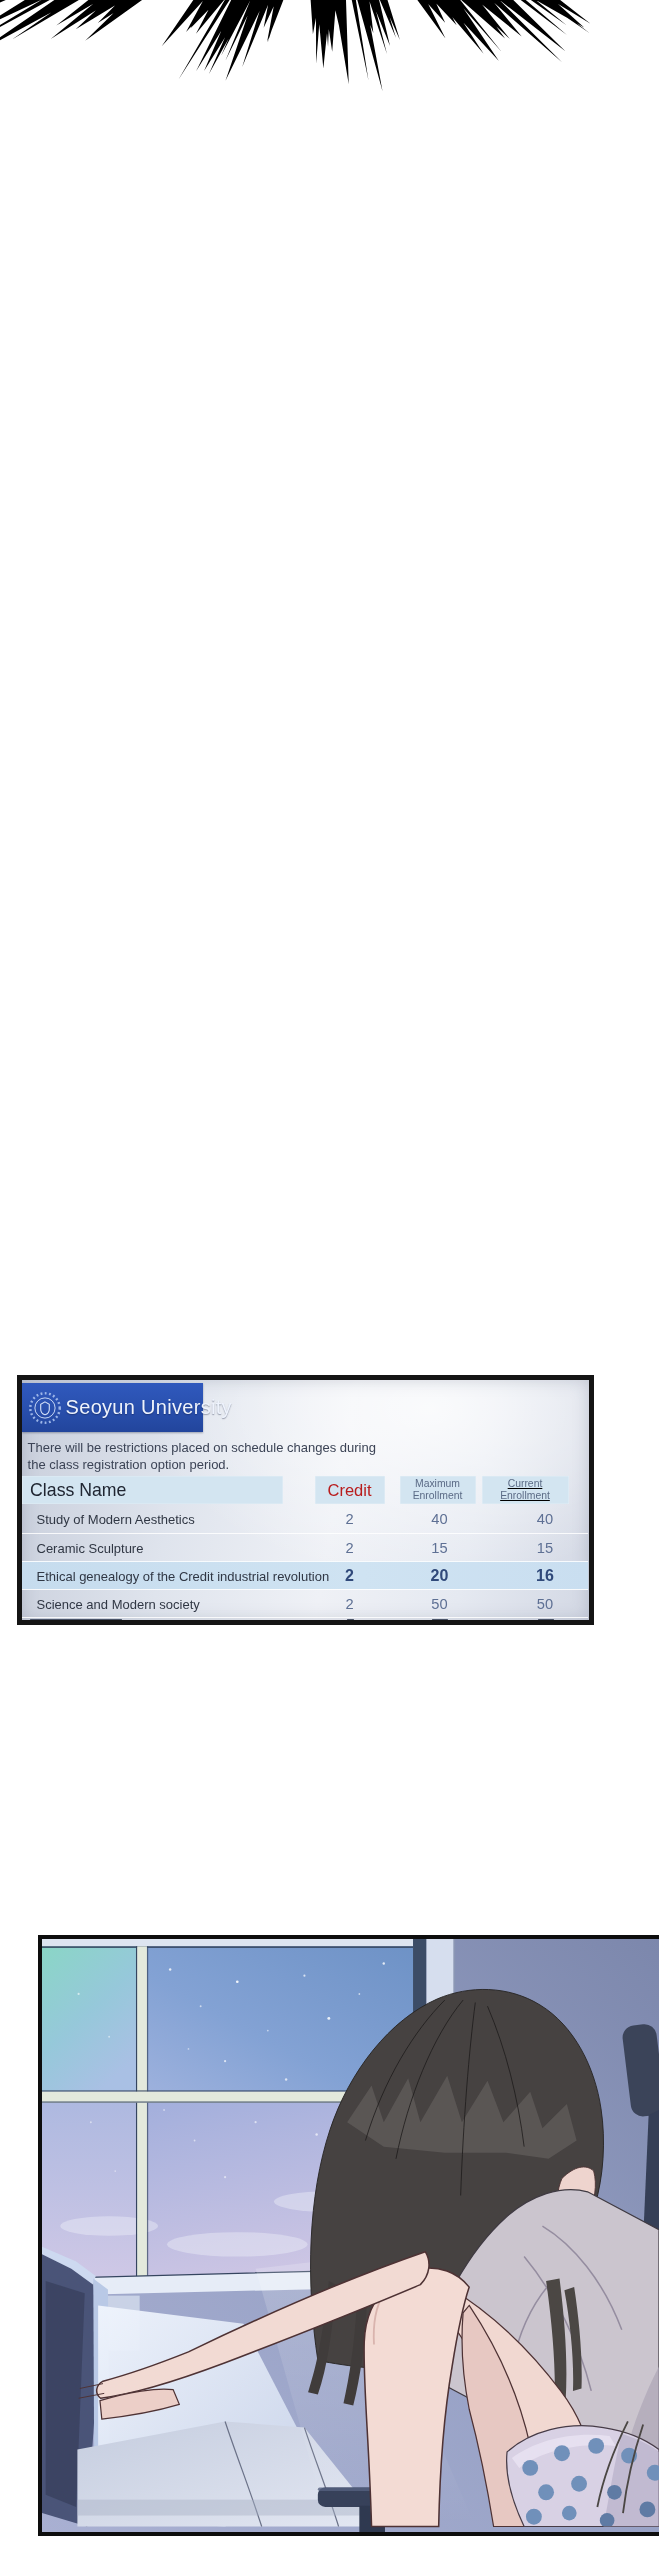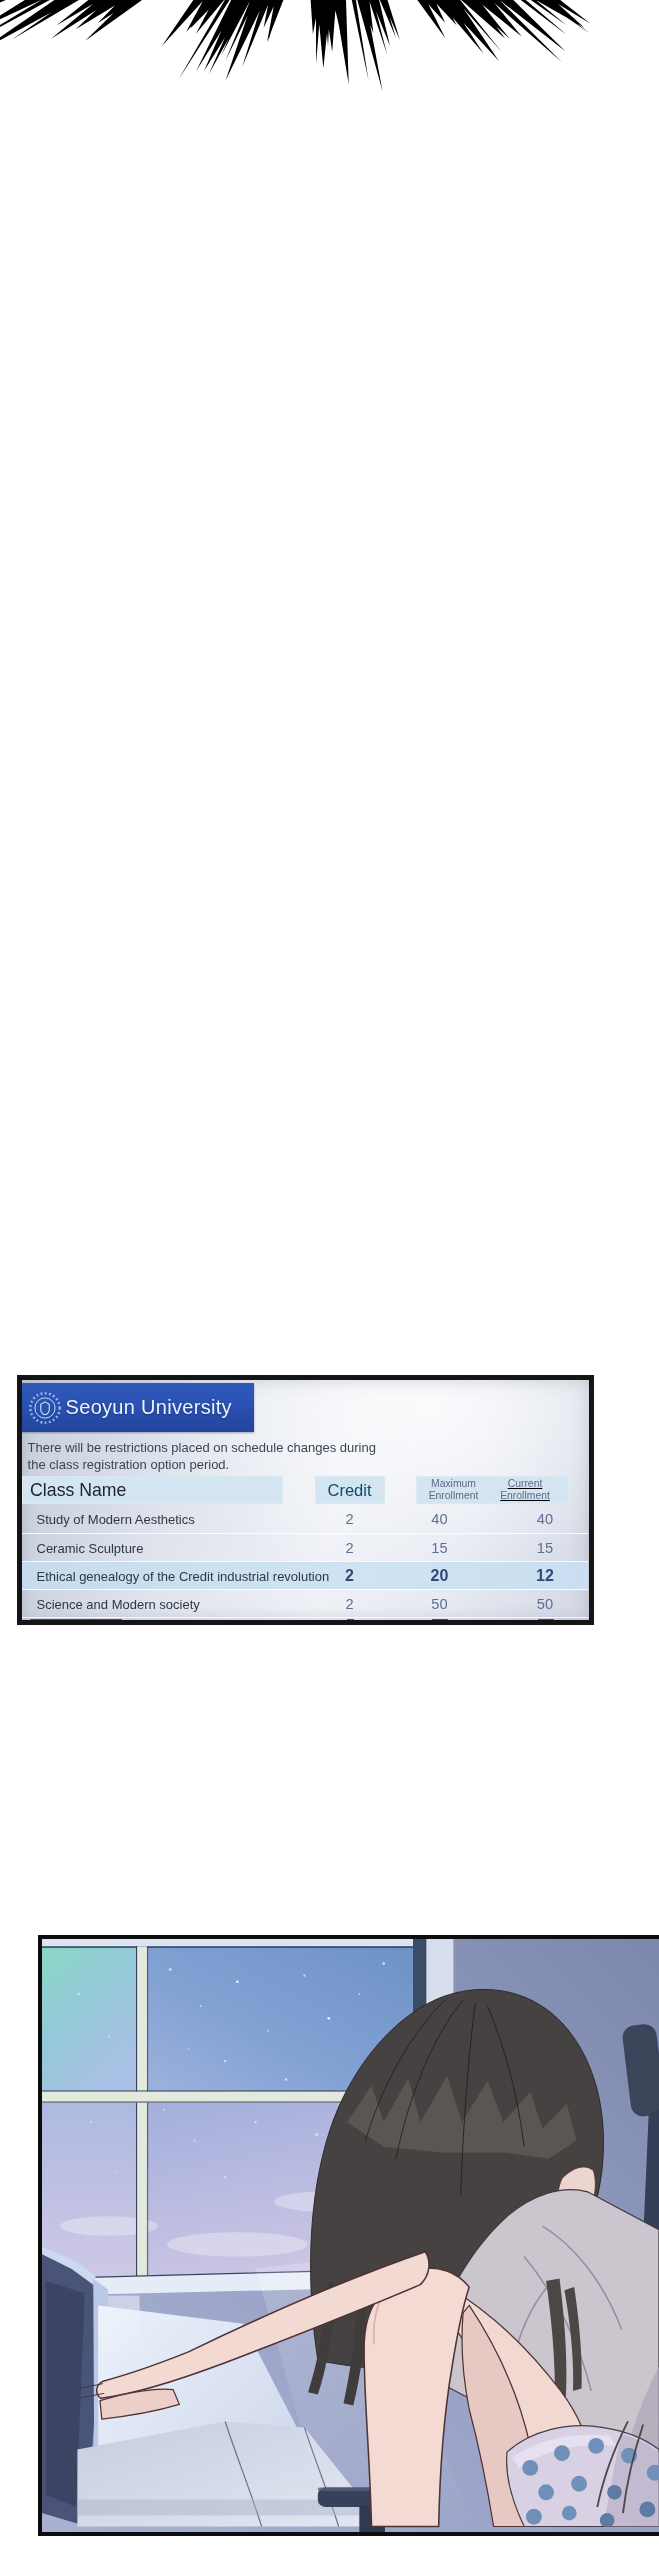--- a/index.html
+++ b/index.html
@@ -10,37 +10,37 @@
   .burst{position:absolute;left:0;top:0;width:659px;height:147px;display:block;}
 
   
   .reg-panel{position:absolute;left:16.5px;top:1375px;width:577px;height:250px;box-sizing:border-box;
              border:5.5px solid #141414;
              background:
                radial-gradient(90% 130% at 72% 12%, rgba(255,255,255,.78), rgba(255,255,255,0) 55%),
                linear-gradient(100deg,#c9cfdc 0%,#dfe4ed 28%,#eff1f6 55%,#e5e9f1 78%,#d3d8e4 100%);
              box-shadow:inset 0 0 16px rgba(90,100,125,.25);}
   .reg-inner{position:relative;width:100%;height:100%;overflow:hidden;}
-  .uni-header{position:absolute;left:0.6px;top:3.1px;width:232px;height:49px;
+  .uni-header{position:absolute;left:0.6px;top:3.1px;width:181px;height:49px;
               background:linear-gradient(180deg,#3059bd 0%,#2a51b0 45%,#22459c 100%);
               display:flex;align-items:center;box-shadow:0 0.6px 1.8px rgba(20,30,60,.35);}
   .uni-emblem{width:38px;height:38px;margin-left:4.3px;flex:0 0 auto;}
   .uni-title{color:#eef3fd;font-size:20px;letter-spacing:0.3px;margin-left:1.2px;
              text-shadow:0 0.6px 1.2px rgba(10,20,50,.4);white-space:nowrap;}
   .notice{position:absolute;left:6.1px;top:59px;font-size:13px;line-height:17px;color:#3c4456;}
   .thead{position:absolute;left:0;top:96px;width:566px;height:28px;}
   .th{position:absolute;top:0;height:28px;background:#d3e5f1;display:flex;align-items:center;
       box-shadow:0 0 0 0.6px rgba(255,255,255,.35) inset;}
   .th.class{left:0.6px;width:261px;}
   .th.class span{font-size:17.7px;color:#202632;padding-left:8px;}
   .th.credit{left:293px;width:70px;justify-content:center;}
-  .th.credit span{font-size:16.5px;color:#0c4a6e;}
+  .th.credit span{font-size:16.5px;color:#b91c1c;}
   .th.small{justify-content:center;text-align:center;}
   .th.small span{font-size:10.4px;line-height:12.2px;color:#5b6b86;width:67px;}
-  .th.max{left:394px;width:76px;}
+  .th.max{left:378px;width:76px;}
   .th.cur{left:460px;width:87px;text-decoration:underline;}
   .tbody{position:absolute;left:0;top:125px;width:566px;height:115px;overflow:hidden;}
   .row{position:relative;width:100%;height:28px;}
   .row + .row{border-top:1.2px solid rgba(255,255,255,.85);height:27px;}
   .row.hl{background:linear-gradient(90deg,#c6dcee 0%,#cfe3f2 60%,#c9def0 100%);}
   .cell-name{position:absolute;left:15px;top:50%;transform:translateY(-50%);
              font-size:13px;color:#303744;white-space:nowrap;}
   .num{position:absolute;top:50%;transform:translateY(-50%);font-size:14.7px;color:#5e7094;
        text-align:center;}
   .num.credit{left:293px;width:70px;}
@@ -106,21 +106,21 @@
         <div class="row">
           <span class="cell-name">Ceramic Sculpture</span>
           <span class="num credit">2</span>
           <span class="num max">15</span>
           <span class="num cur">15</span>
         </div>
         <div class="row hl">
           <span class="cell-name">Ethical genealogy of the Credit industrial revolution</span>
           <span class="num credit">2</span>
           <span class="num max">20</span>
-          <span class="num cur">12</span>
+          <span class="num cur">16</span>
         </div>
         <div class="row">
           <span class="cell-name">Science and Modern society</span>
           <span class="num credit">2</span>
           <span class="num max">50</span>
           <span class="num cur">50</span>
         </div>
         <div class="row clip">
           <span class="smudge" style="left:8.5px;width:92px;"></span>
           <span class="smudge" style="left:325px;width:7.3px;"></span>

